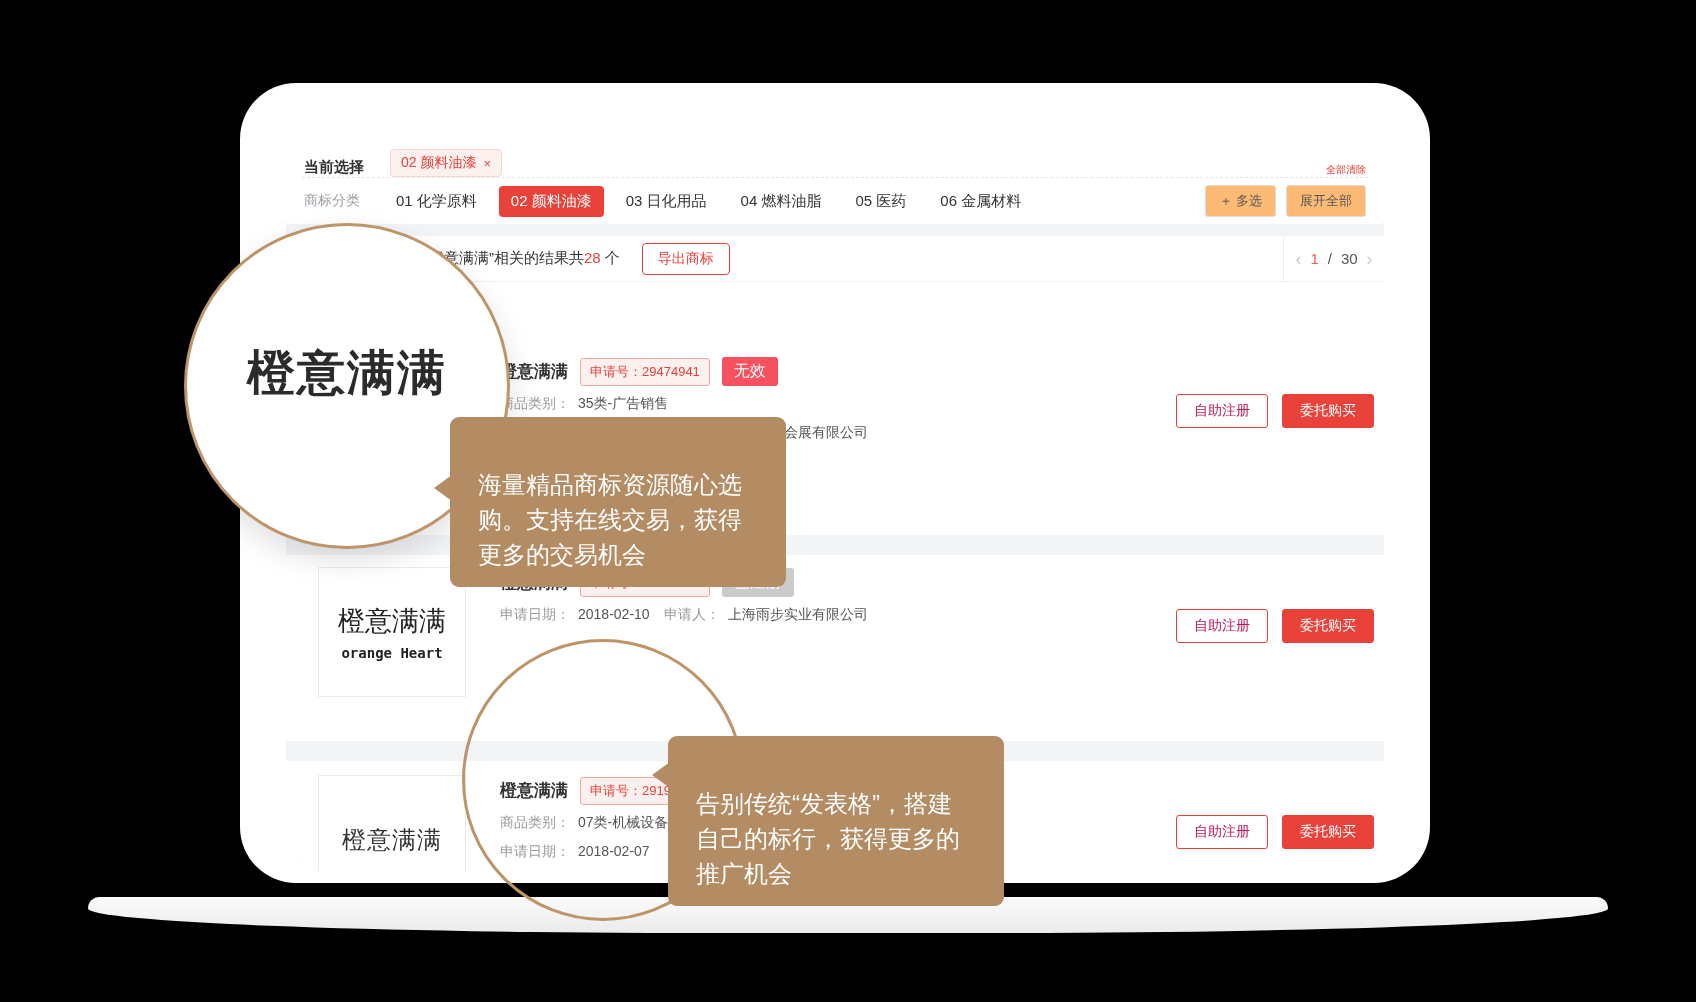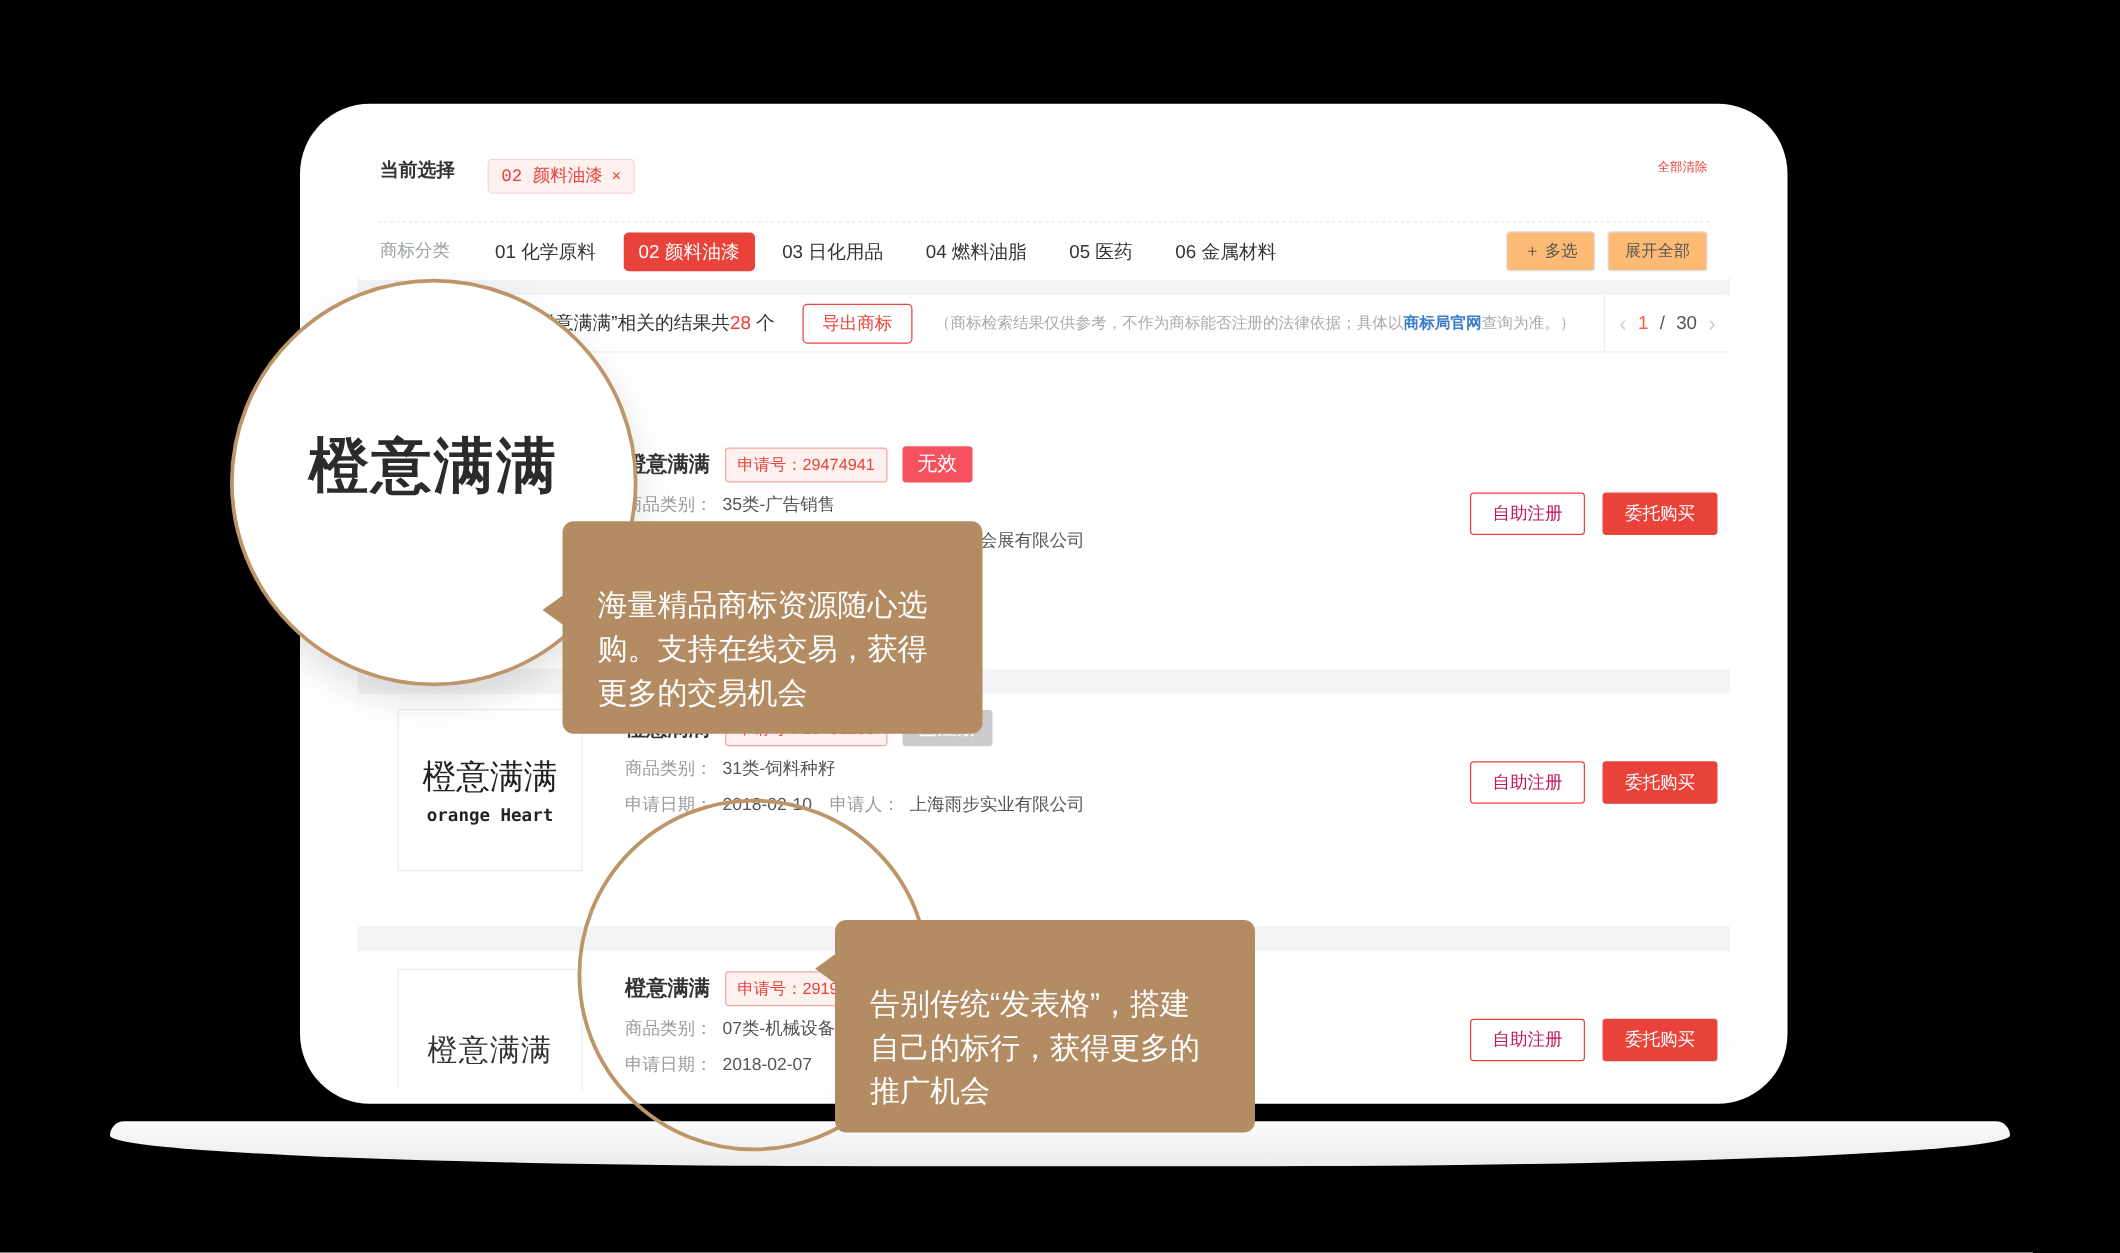--- a/index.html
+++ b/index.html
@@ -14,21 +14,21 @@
     position:absolute;left:240px;top:83px;width:1190px;height:800px;
     background:#fff;border-radius:56px;overflow:hidden;z-index:1;
   }
   .inner{
     position:absolute;left:46px;right:46px;top:44px;bottom:10px;
     background:#f3f4f6;border-radius:26px 26px 44px 44px;
     display:flex;flex-direction:column;overflow:hidden;
   }
   
   .filter-panel{background:#fff;border-radius:4px;flex:0 0 auto;}
-  .row-a{height:50px;display:flex;align-items:flex-start;padding:0 18px;font-family:Liberation Mono, monospace;}
+  .row-a{height:50px;display:flex;align-items:flex-end;padding:0 18px;}
   .lbl-strong{font-size:15px;color:#333;font-weight:600;}
   .chip{
     margin-left:26px;display:inline-flex;align-items:center;gap:7px;
     background:#fdf1f0;border:1px solid #f6d5d3;color:#e8423a;
     font-size:14px;padding:4px 10px;border-radius:4px;cursor:pointer;
   }
   .chip-x{font-size:13px;line-height:1;}
   .spacer{flex:1;}
   .clear-all{color:#e8423a;font-size:10px;cursor:pointer;text-decoration:none;}
   .dash-divider{border-top:1px dashed #e6e6e6;margin:0 16px;}
@@ -160,21 +160,20 @@
         <button class="ghost-btn">＋ 多选</button>
         <button class="ghost-btn">展开全部</button>
       </div>
     </div>
 
     <div class="results-panel">
       <div class="results-header">
         <div class="rh-left">
           <span class="summary"><span>当前分类下检索到“橙意满满”相关的结果共</span><span class="red">28</span><span> 个</span></span>
           <button class="export-btn">导出商标</button>
-          <span class="disclaimer"><span>（商标检索结果仅供参考，不作为商标能否注册的法律依据；具体以</span><a class="link">商标局官网</a><span>查询为准。）</span></span>
         </div>
         <div class="rh-right">
           <span class="pg-arrow">‹</span>
           <span class="pg-cur">1</span>
           <span class="pg-sep">/</span>
           <span class="pg-total">30</span>
           <span class="pg-arrow">›</span>
         </div>
       </div>
 
@@ -212,23 +211,20 @@
           <div class="thumb-serif">橙意满满</div>
           <div class="thumb-en">orange Heart</div>
         </div>
         <div class="info">
           <div class="title-line">
             <span class="tm-name">橙意满满</span>
             <span class="appno-tag"><span>申请号：</span><span>29482153</span></span>
             <span class="status-tag registered">已注册</span>
           </div>
           <div class="field-line">
-            <span class="field w1"><span class="flbl">商品类别：</span><span class="fval">31类-饲料种籽</span></span>
-          </div>
-          <div class="field-line">
             <span class="field w1"><span class="flbl">申请日期：</span><span class="fval">2018-02-10</span></span>
             <span class="field"><span class="flbl">申请人：</span><span class="fval">上海雨步实业有限公司</span></span>
           </div>
         </div>
         <div class="actions a2">
           <button class="btn-outline">自助注册</button>
           <button class="btn-solid">委托购买</button>
         </div>
       </div>
       <div class="row-sep"></div>

